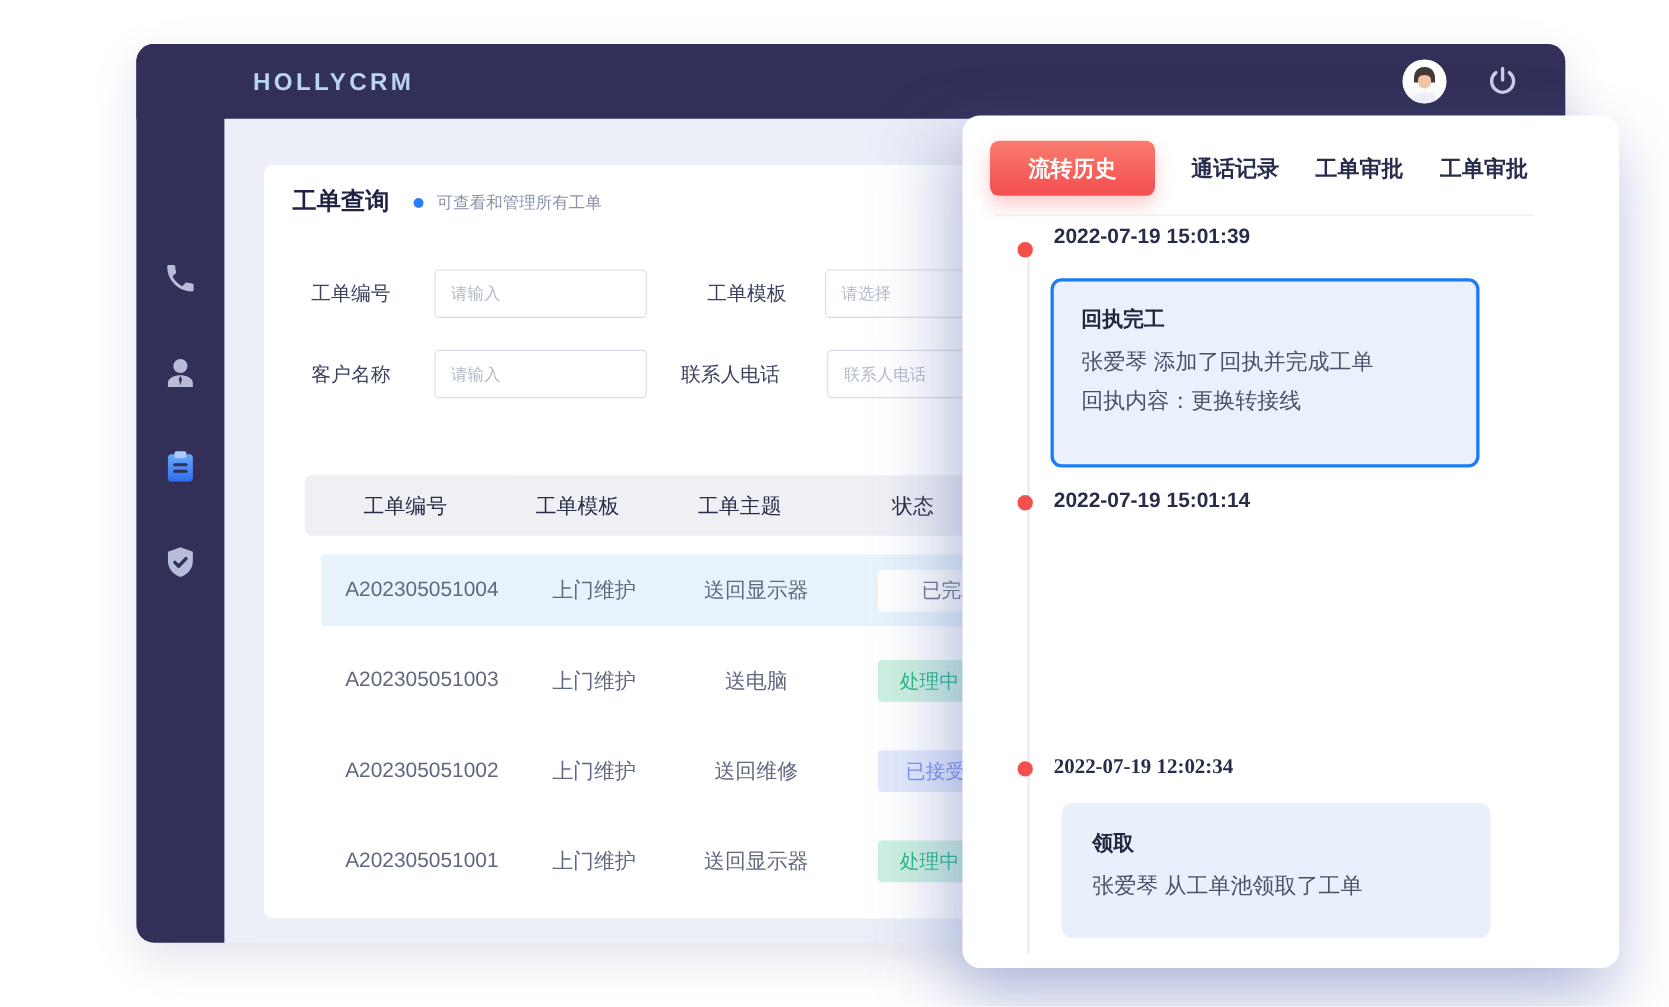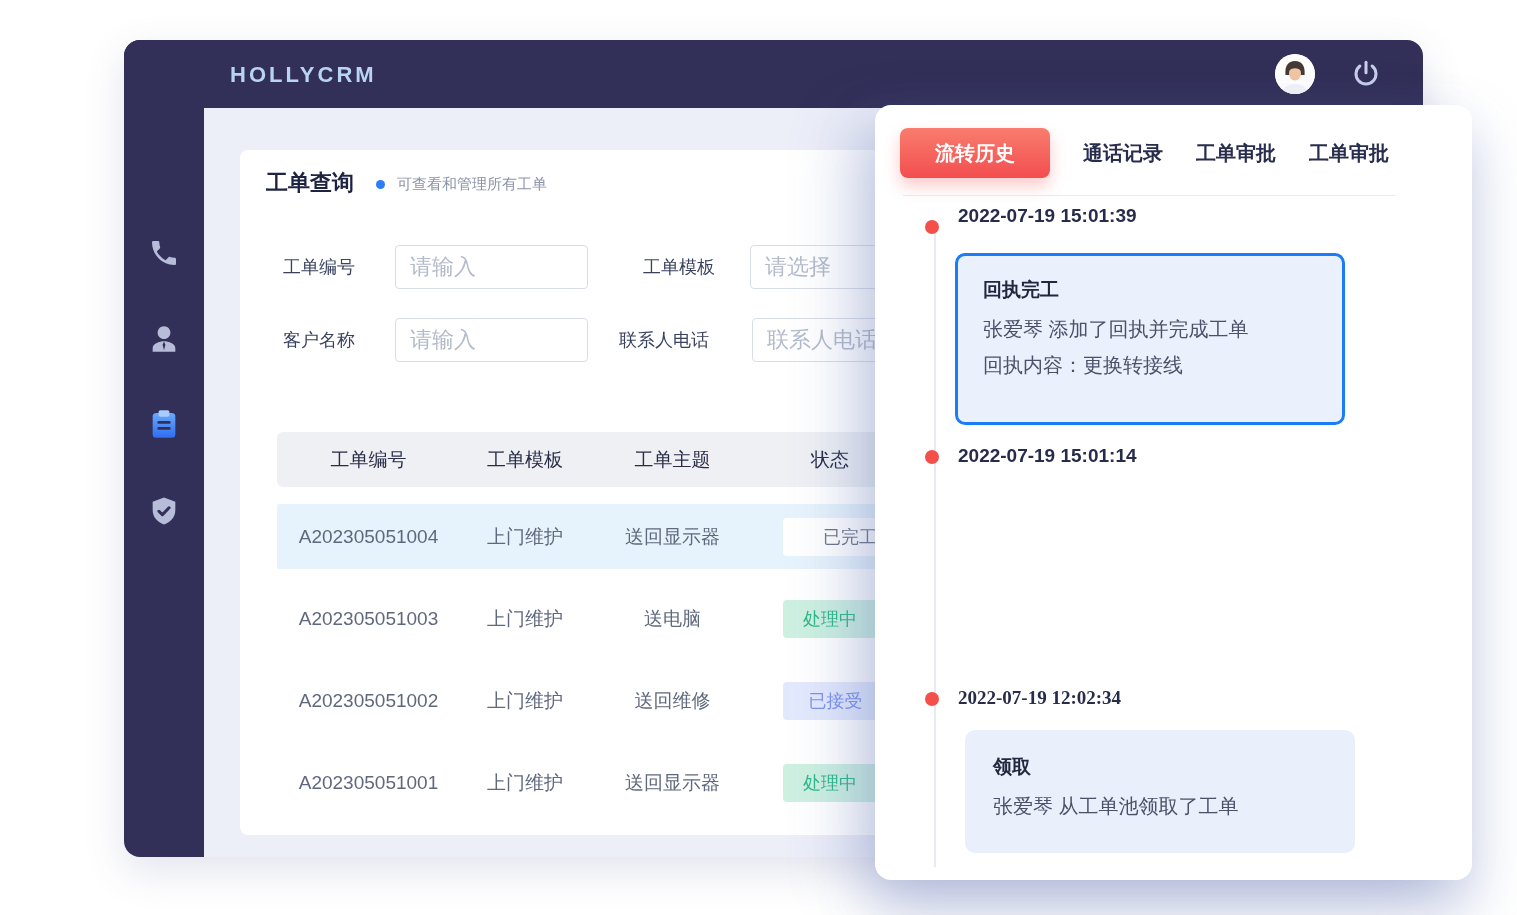--- a/index.html
+++ b/index.html
@@ -37,29 +37,29 @@
   .page-subtitle { font-size:15px; color:#8A93A8; padding-top:3px; }
 
   .filter-row { position:absolute; left:43px; display:flex; align-items:center; }
   .filter-row.r1 { top:95px; }
   .filter-row.r2 { top:168px; }
   .f-label { font-size:18px; color:#3A425E; }
   .f-label.w1 { width:112px; }
   .f-label.w2 { width:107px; margin-left:55px; }
   .f-label.w3 { width:133px; margin-left:31px; }
   .f-input { width:193px; height:44px; border:1px solid #D9DDE6; border-radius:4px;
-    font-size:22px; color:#333; padding:0 14px; outline:none; background:#fff;
+    font-size:15px; color:#333; padding:0 14px; outline:none; background:#fff;
     font-family:"Liberation Sans","DejaVu Sans",sans-serif; }
   .f-input.wide { width:200px; }
   .f-input::placeholder { color:#B3BBCB; }
 
   .table { position:absolute; left:37px; top:282px; width:1120px; }
   .tgrid { display:grid; grid-template-columns:183px 130px 165px 150px 1fr; align-items:center; text-align:center; }
   .thead { height:55px; background:#EEF0F4; border-radius:6px; font-size:19px; color:#272C47; font-weight:500; }
-  .trow { height:65px; margin-top:17px; font-size:19px; color:#60687E; cursor:pointer; }
+  .trow { height:65px; margin-top:17px; font-size:19px; color:#60687E; cursor:pointer;margin-left:15px; }
   .trow.highlight { background:#E7F3FC; border-radius:2px; }
   .badge { display:inline-block; min-width:94px; padding:7px 0; border-radius:4px;
     font-size:18px; justify-self:center; }
   .badge.done { background:#FFFFFF; color:#6E7689;text-align:right; }
   .badge.processing { background:#CDF0E1; color:#2DB98A; }
   .badge.accepted { background:#E3E9FD; color:#7E93F1;padding-left:11px; }
 
   
   .panel { position:absolute; left:875px; top:105px; width:597px; height:775px;
     background:#ffffff; border-radius:16px;

